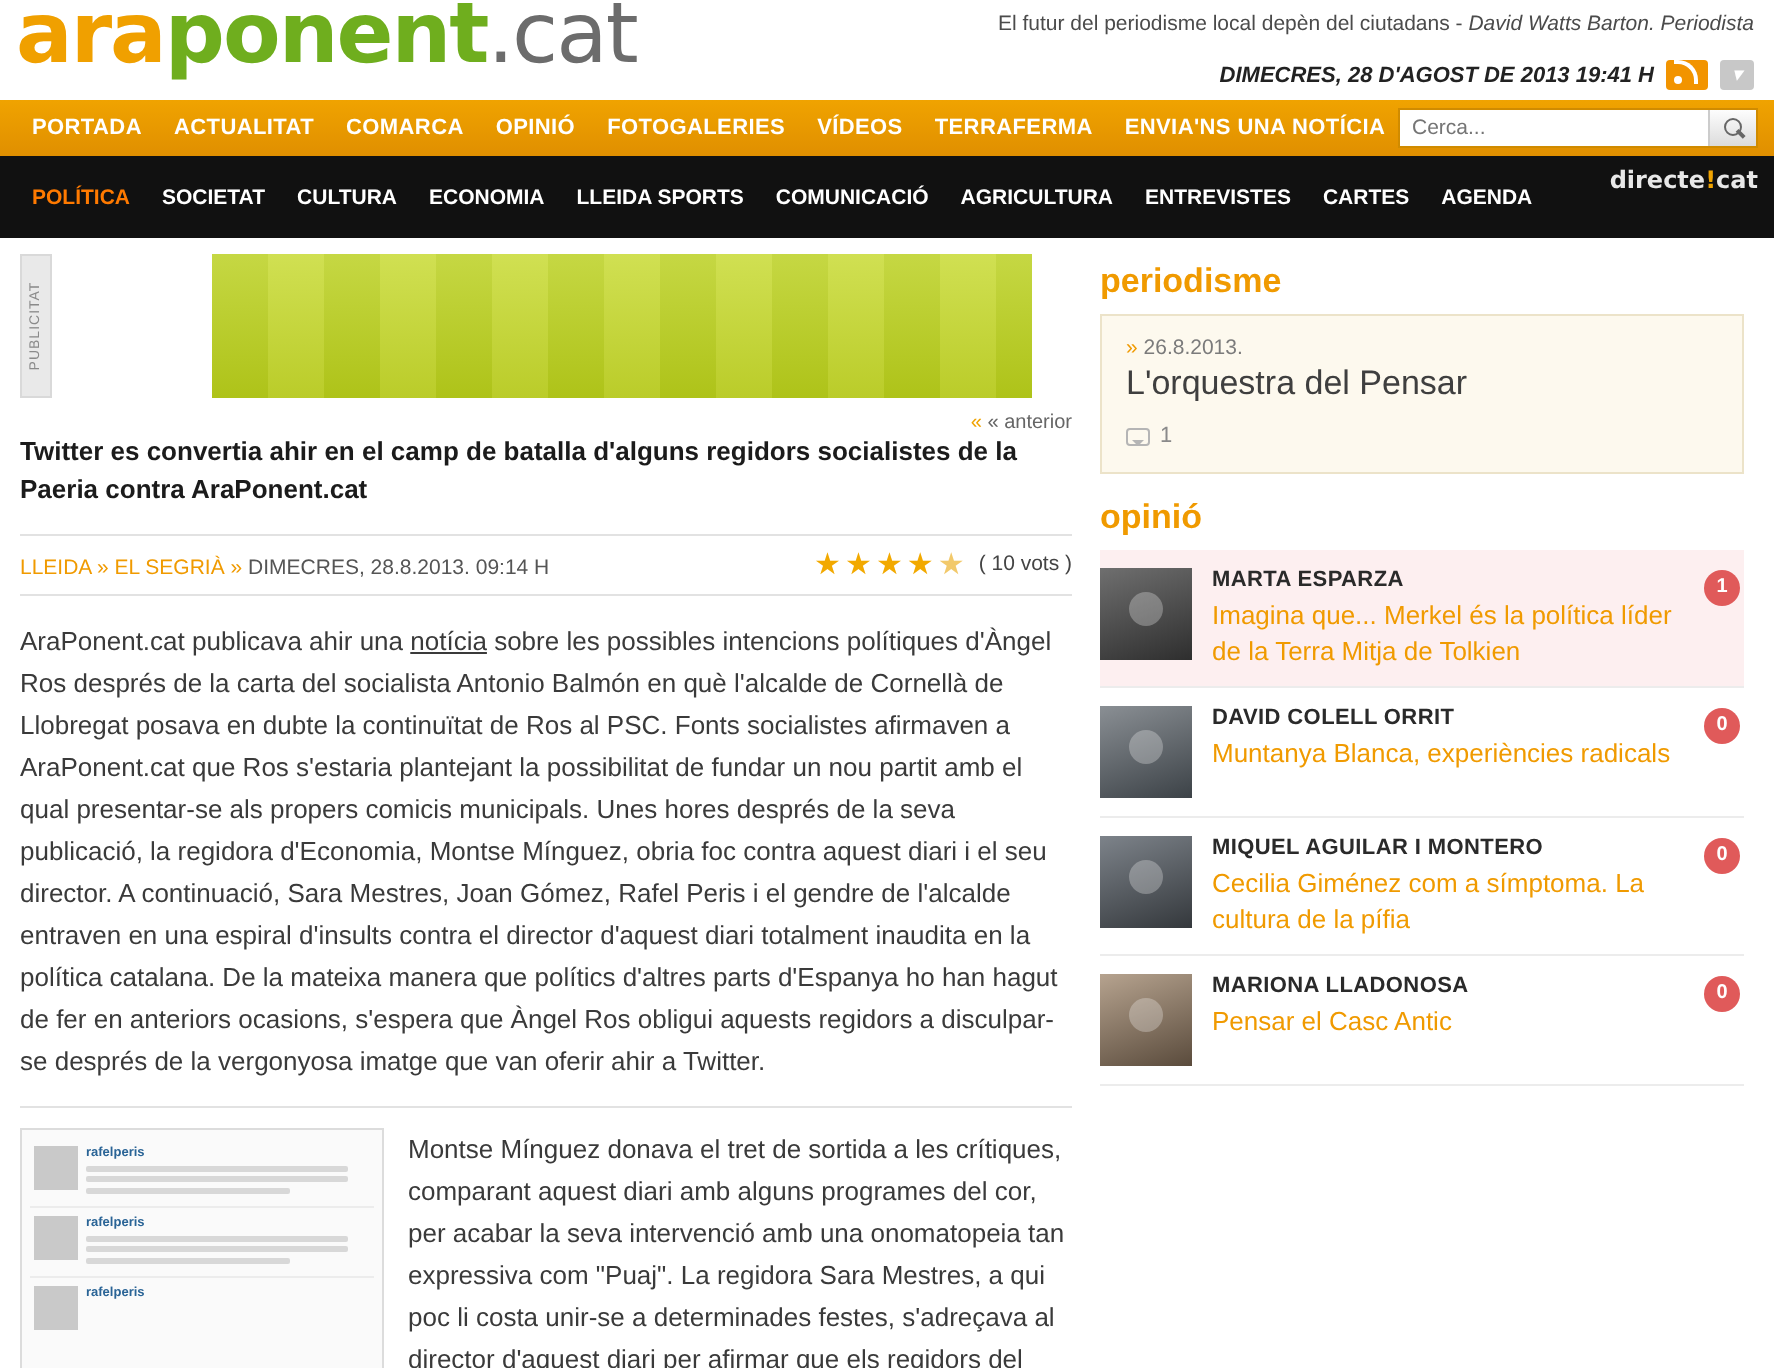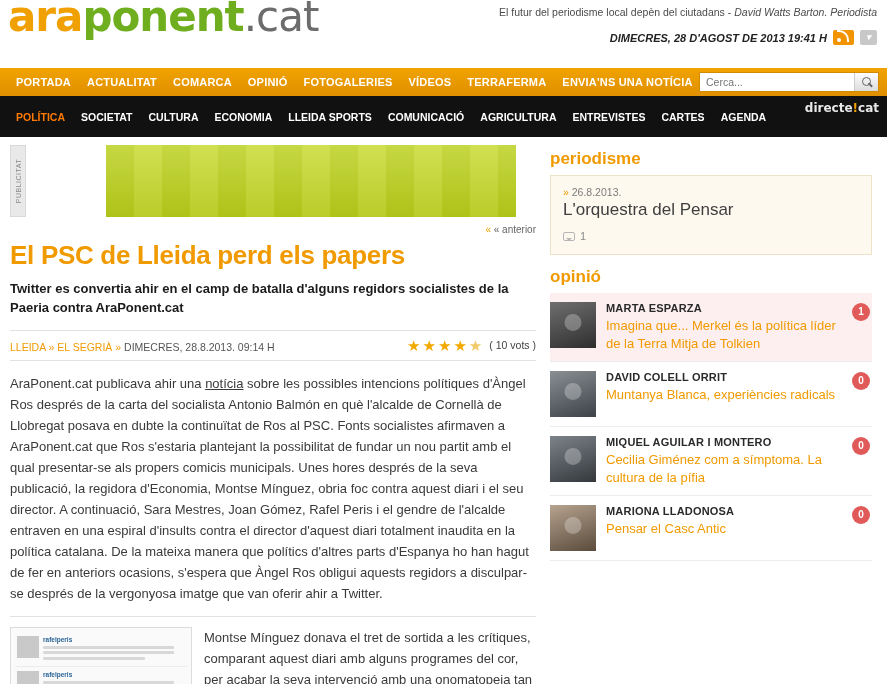--- a/index.html
+++ b/index.html
@@ -11,21 +11,21 @@
   #page {
     width: 887px;
     height: 684px;
     position: relative;
     overflow: hidden;
     background: #fff;
   }
 
   
   .topbar {
-    height: 68px;
+    height: 50px;
     position: relative;
     padding: 0 10px;
   }
   .logo {
     position: absolute;
     left: 8px; top: -8px;
     font-size: 42px;
     letter-spacing: -1px;
     font-weight: bold;
     color: #f59a00;
@@ -494,21 +494,20 @@
           <span>PUBLICITAT</span>
         </div>
         <div class="banner"></div>
       </div>
 
       <div class="anterior">
         <span class="lt">«</span>
         <span>« anterior</span>
       </div>
 
-      <h1 class="headline">El PSC de Lleida perd els papers</h1>
       <h2 class="subhead">Twitter es convertia ahir en el camp de batalla d'alguns regidors socialistes de la Paeria contra AraPonent.cat</h2>
 
       <div class="metarow">
         <div class="metaleft">
           <span class="sec">LLEIDA</span>
           <span class="bullet">»</span>
           <span class="sec">EL SEGRIÀ</span>
           <span class="bullet">»</span>
           <span>DIMECRES, 28.8.2013. 09:14 H</span>
         </div>

